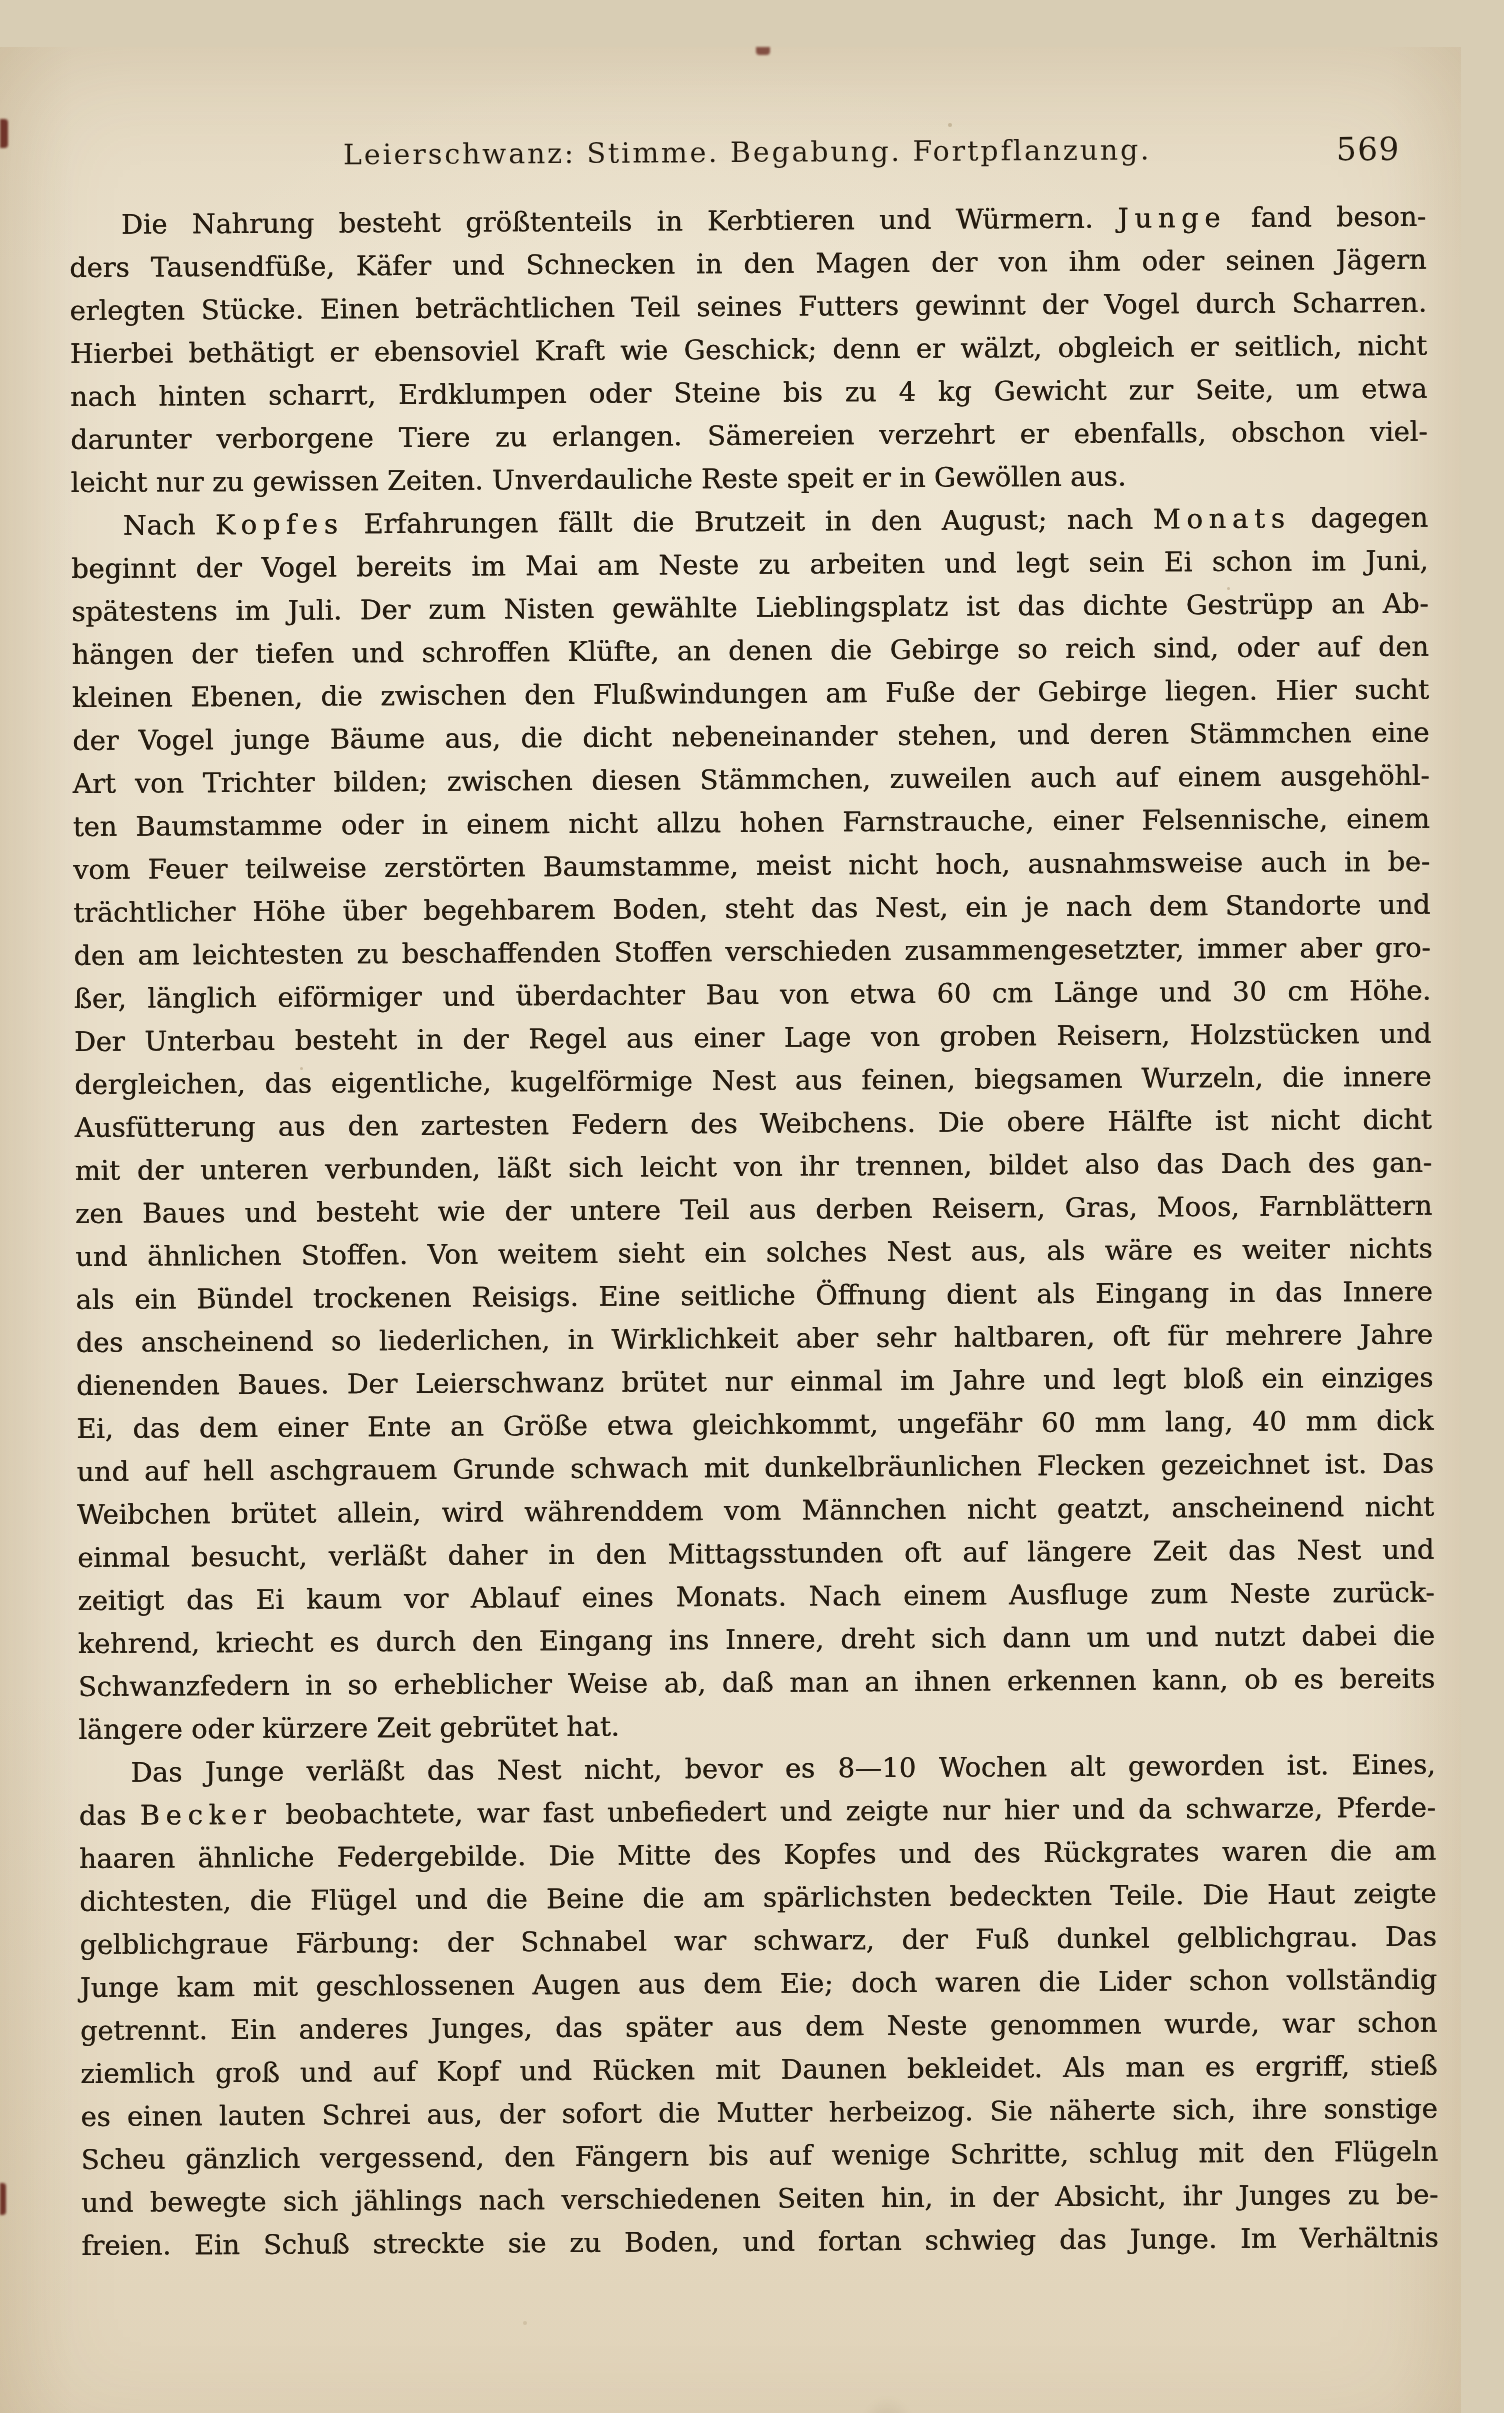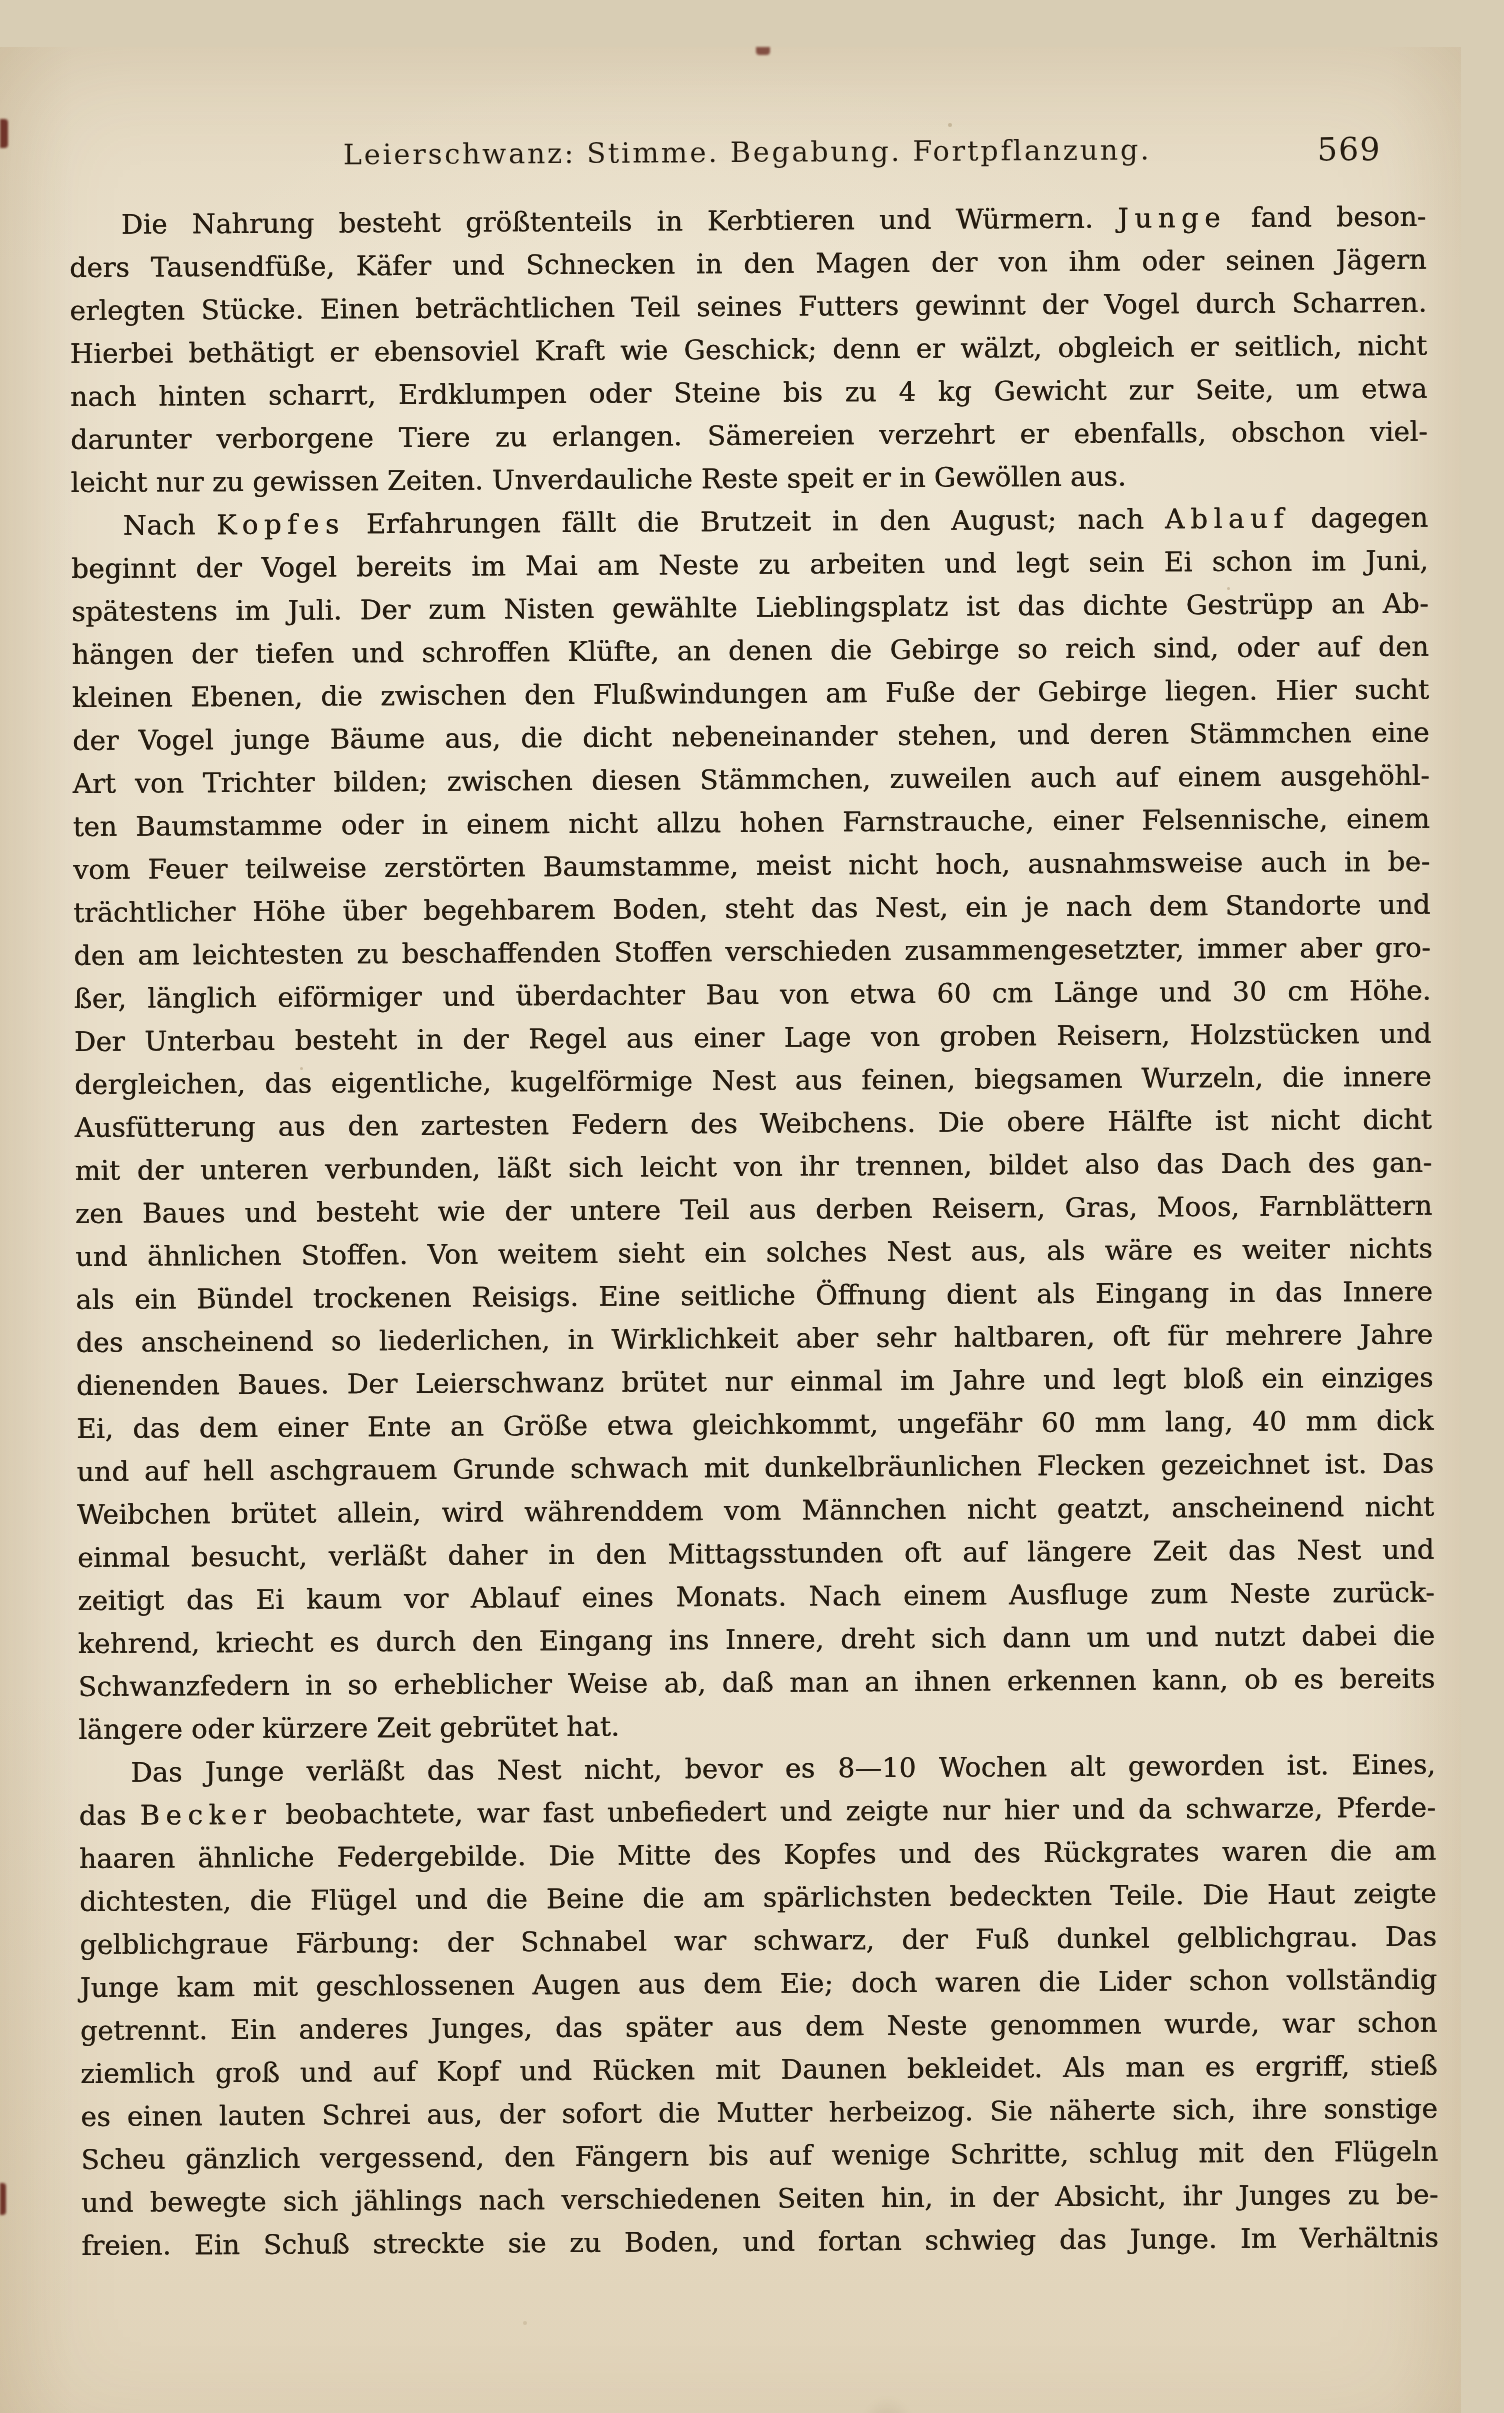--- a/index.html
+++ b/index.html
@@ -31,21 +31,21 @@
   .headrow{
     position:absolute;top:86px;left:74px;width:1357px;height:40px;
     color:var(--ink);
   }
   .runhead{
     position:absolute;left:0;right:0;text-align:center;
     font-size:28px;letter-spacing:2.1px;line-height:40px;
     color:var(--ink);
   }
   .pagenum{
-    position:absolute;right:45px;top:0;
+    position:absolute;right:26px;top:0;
     font-size:32px;line-height:40px;letter-spacing:0.8px;
     color:var(--ink);
   }
   .body{
     position:absolute;top:152px;left:74px;width:1357px;
     color:var(--ink);
     font-size:27px;
     text-shadow:0.3px 0 0 currentColor;
   }
   .para{margin:0;padding:0;}
@@ -101,21 +101,21 @@
         <div class="para">
           <div class="line indent">Die Nahrung besteht größtenteils in Kerbtieren und Würmern. <span class="sperr">Junge</span> fand beson-</div>
           <div class="line">ders Tausendfüße, Käfer und Schnecken in den Magen der von ihm oder seinen Jägern</div>
           <div class="line">erlegten Stücke. Einen beträchtlichen Teil seines Futters gewinnt der Vogel durch Scharren.</div>
           <div class="line">Hierbei bethätigt er ebensoviel Kraft wie Geschick; denn er wälzt, obgleich er seitlich, nicht</div>
           <div class="line">nach hinten scharrt, Erdklumpen oder Steine bis zu 4 kg Gewicht zur Seite, um etwa</div>
           <div class="line">darunter verborgene Tiere zu erlangen. Sämereien verzehrt er ebenfalls, obschon viel-</div>
           <div class="line endline">leicht nur zu gewissen Zeiten. Unverdauliche Reste speit er in Gewöllen aus.</div>
         </div>
         <div class="para">
-          <div class="line indent">Nach <span class="sperr">Kopfes</span> Erfahrungen fällt die Brutzeit in den August; nach <span class="sperr">Ablauf</span> dagegen</div>
+          <div class="line indent">Nach <span class="sperr">Kopfes</span> Erfahrungen fällt die Brutzeit in den August; nach <span class="sperr">Monats</span> dagegen</div>
           <div class="line">beginnt der Vogel bereits im Mai am Neste zu arbeiten und legt sein Ei schon im Juni,</div>
           <div class="line">spätestens im Juli. Der zum Nisten gewählte Lieblingsplatz ist das dichte Gestrüpp an Ab-</div>
           <div class="line">hängen der tiefen und schroffen Klüfte, an denen die Gebirge so reich sind, oder auf den</div>
           <div class="line">kleinen Ebenen, die zwischen den Flußwindungen am Fuße der Gebirge liegen. Hier sucht</div>
           <div class="line">der Vogel junge Bäume aus, die dicht nebeneinander stehen, und deren Stämmchen eine</div>
           <div class="line">Art von Trichter bilden; zwischen diesen Stämmchen, zuweilen auch auf einem ausgehöhl-</div>
           <div class="line">ten Baumstamme oder in einem nicht allzu hohen Farnstrauche, einer Felsennische, einem</div>
           <div class="line">vom Feuer teilweise zerstörten Baumstamme, meist nicht hoch, ausnahmsweise auch in be-</div>
           <div class="line">trächtlicher Höhe über begehbarem Boden, steht das Nest, ein je nach dem Standorte und</div>
           <div class="line">den am leichtesten zu beschaffenden Stoffen verschieden zusammengesetzter, immer aber gro-</div>

